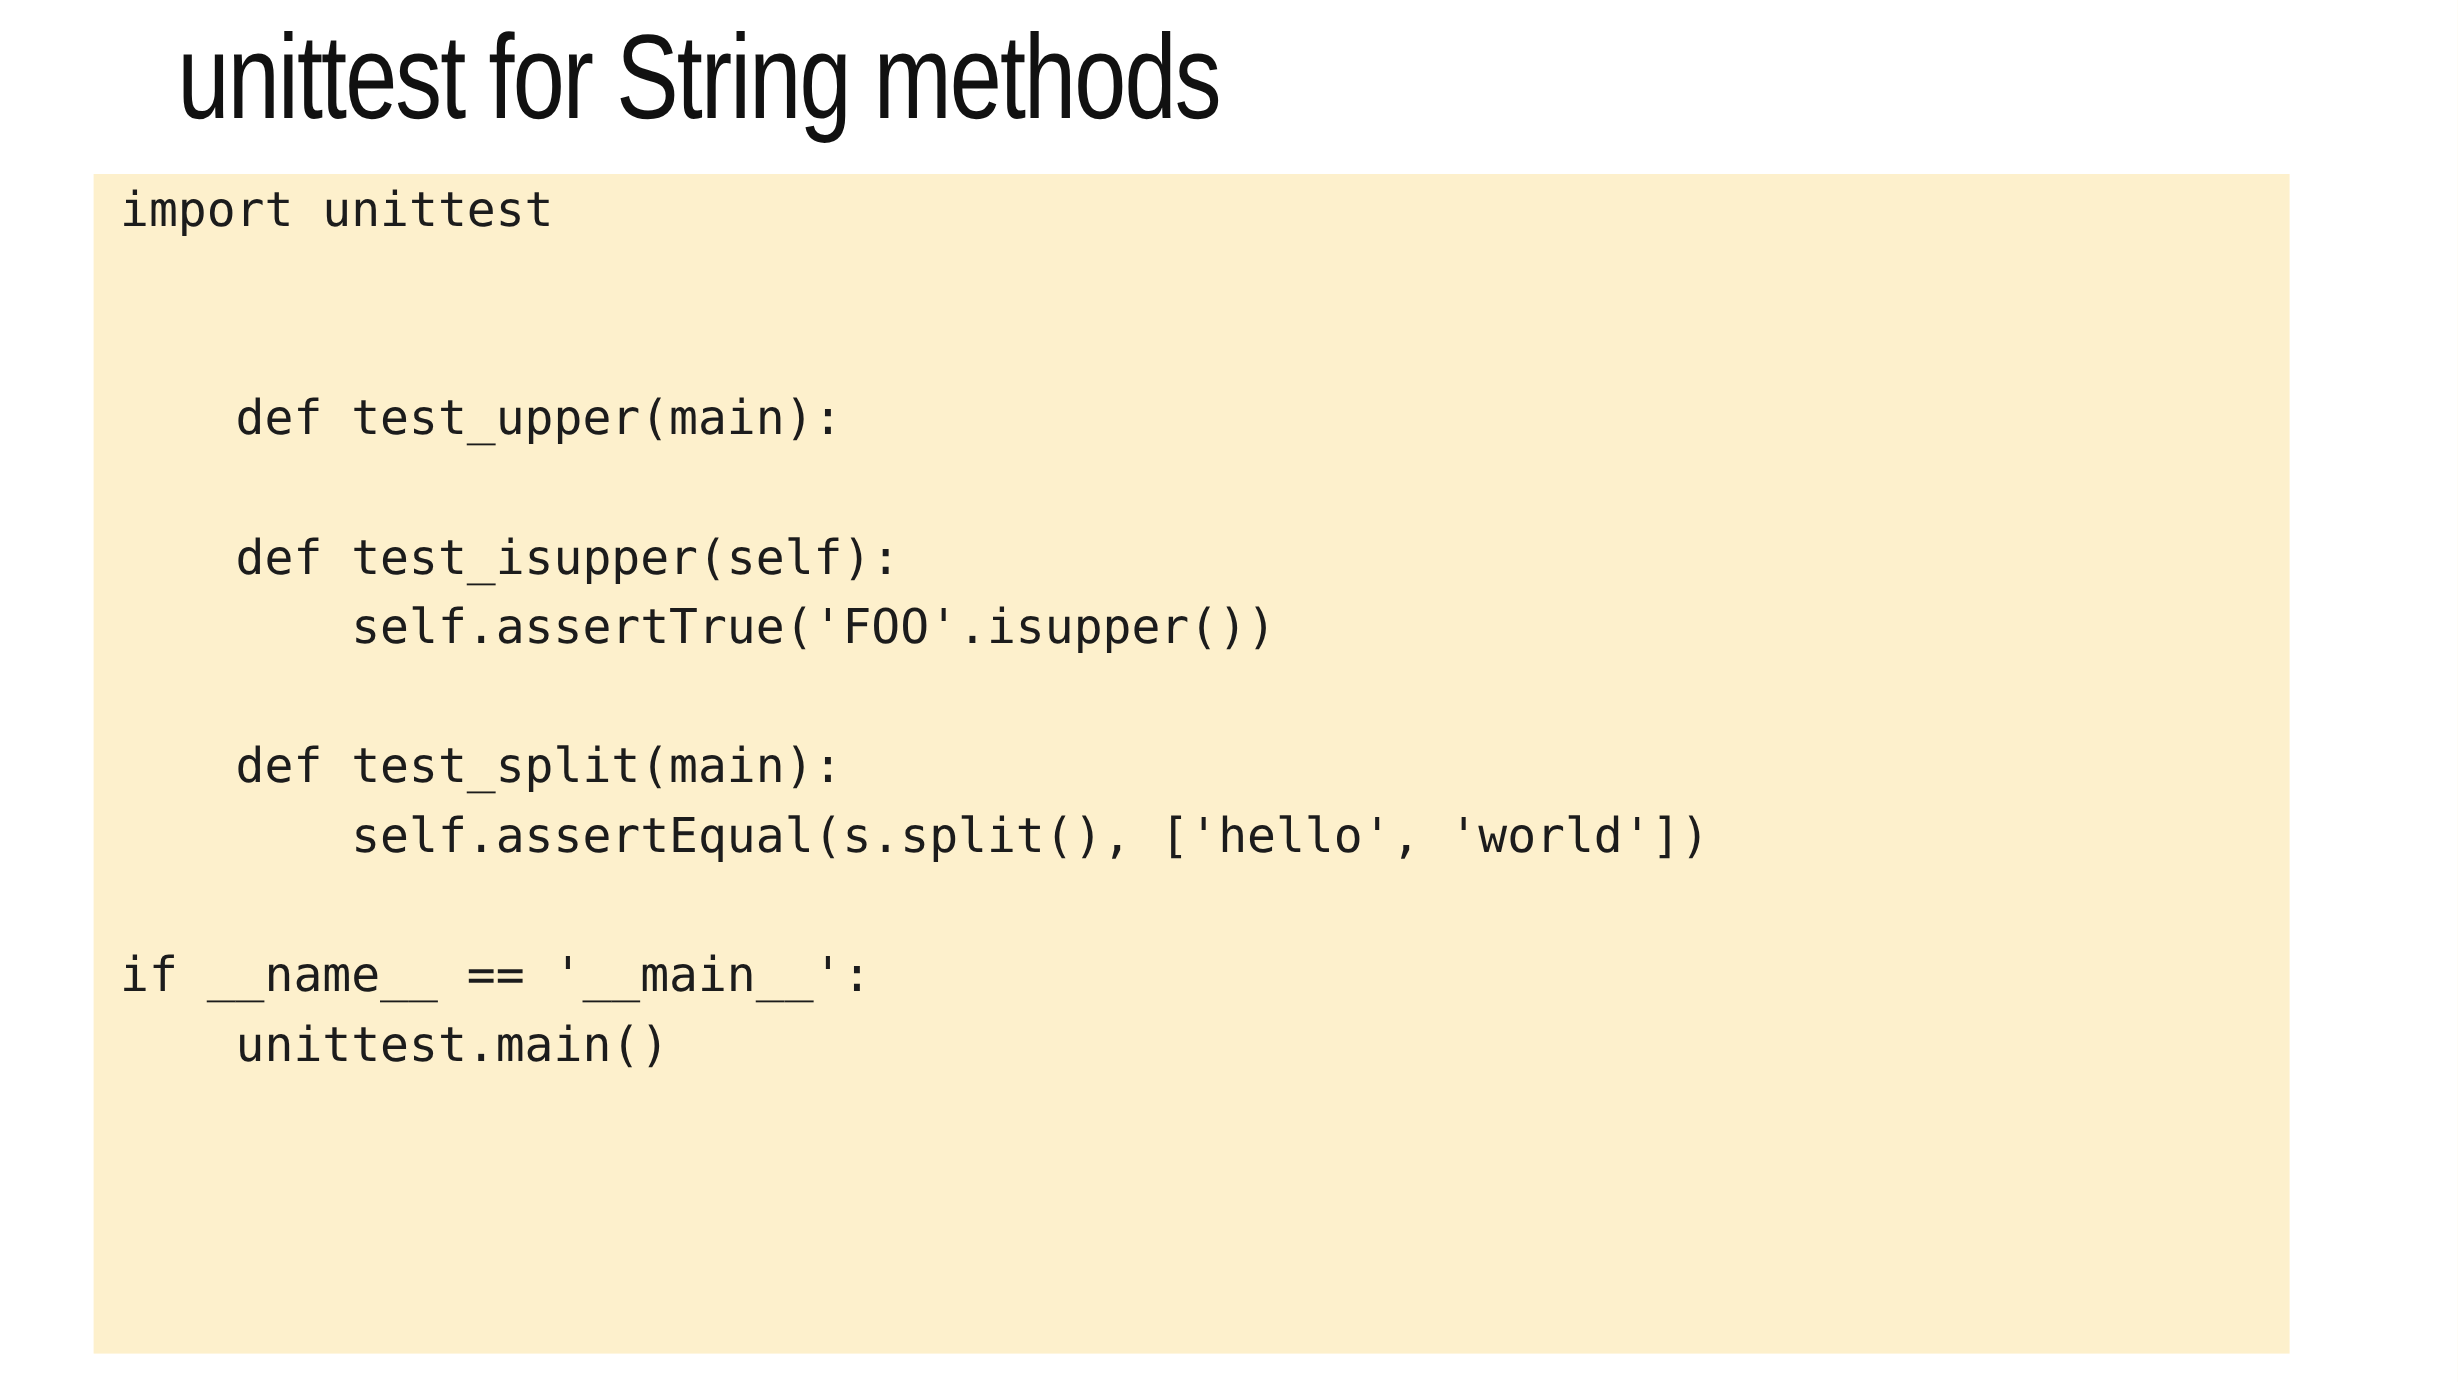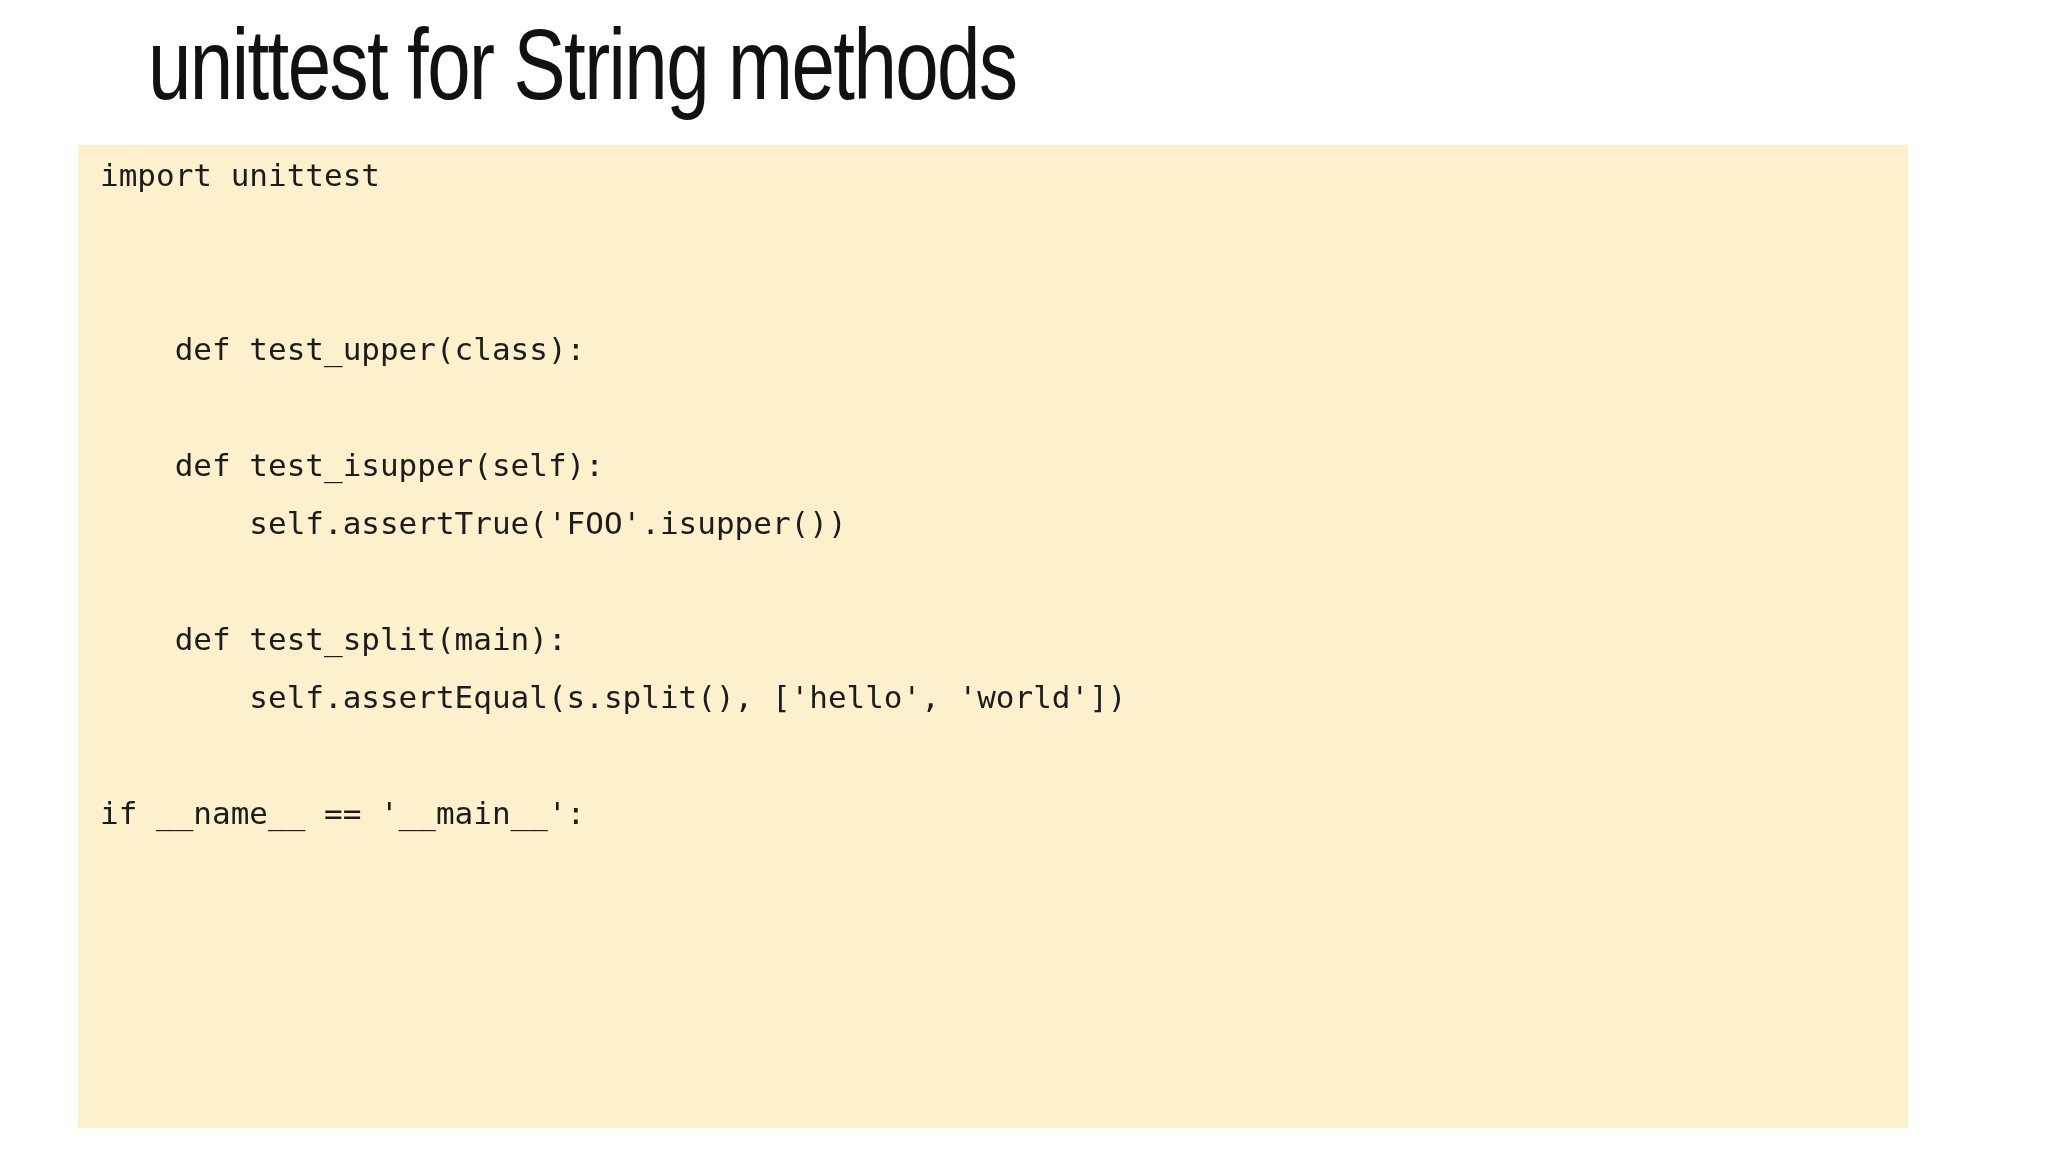--- a/index.html
+++ b/index.html
@@ -41,42 +41,43 @@
     left: 78px;
     top: 145px;
     width: 1830px;
     height: 983px;
     background: var(--code-bg);
     padding-left: 22px;
     padding-top: 1px;
   }
   .code-line {
     font-family: "DejaVu Sans Mono", "Liberation Mono", monospace;
-    font-size: 31px;
+    font-size: 40px;
     line-height: 58px;
     height: 58px;
     white-space: pre;
     color: var(--code-text);
   }
 </style>
 </head>
 <body>
 
 <div class="slide">
 
   <h1 class="slide-title">unittest for String methods</h1>
 
   <div class="code-block">
     <div class="code-line">import unittest</div>
     <div class="code-line"></div>
     <div class="code-line"></div>
-    <div class="code-line">    def test_upper(class):</div>
+    <div class="code-line">    def test_upper(main):</div>
     <div class="code-line"></div>
     <div class="code-line">    def test_isupper(self):</div>
     <div class="code-line">        self.assertTrue('FOO'.isupper())</div>
     <div class="code-line"></div>
     <div class="code-line">    def test_split(main):</div>
     <div class="code-line">        self.assertEqual(s.split(), ['hello', 'world'])</div>
     <div class="code-line"></div>
     <div class="code-line">if __name__ == '__main__':</div>
+    <div class="code-line">    unittest.main()</div>
   </div>
 
 </div>
 
 </body></html>

